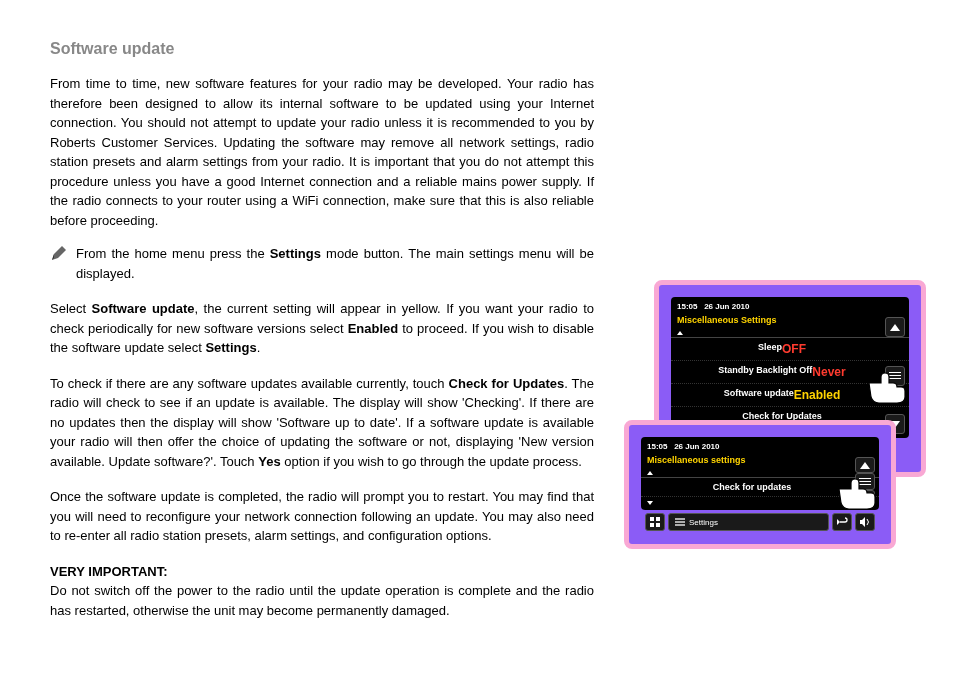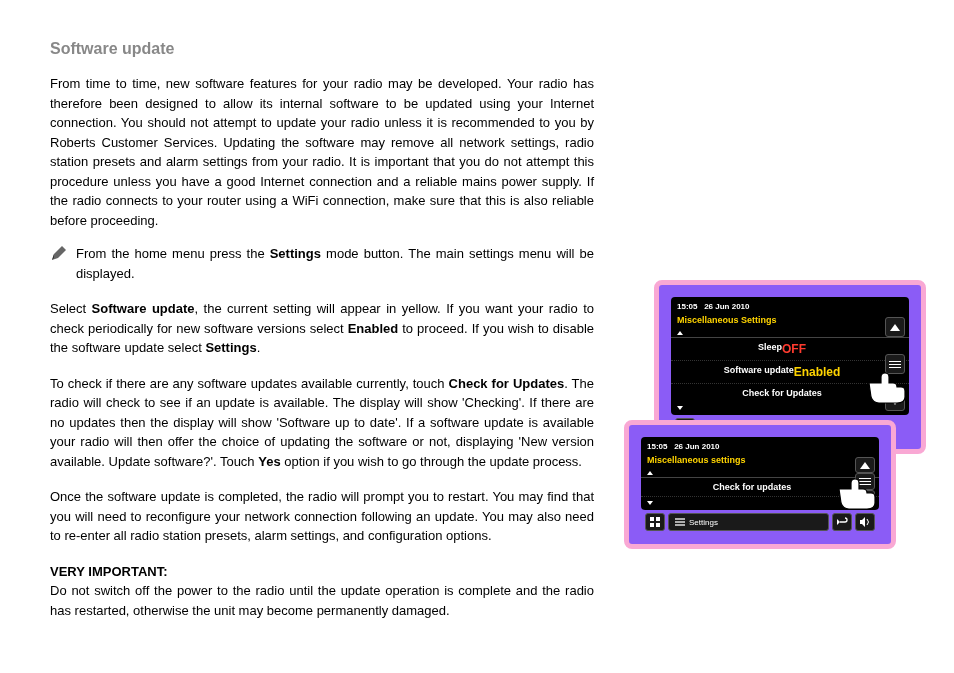--- a/index.html
+++ b/index.html
@@ -204,20 +204,24 @@
           <span>15:05</span>&nbsp;&nbsp;&nbsp;<span>26 Jun 2010</span>
         </div>
         <div class="titlebar">Miscellaneous Settings</div>
         <div style="position:relative"><span class="tiny-tri-up"></span></div>
         <div class="list">
           <div class="row">
               <span>Sleep</span>
               <span class="val">OFF</span>
             </div>
           <div class="row">
+              <span>Standby Backlight Off</span>
+              <span class="val">Never</span>
+            </div>
+          <div class="row">
               <span>Software update</span>
               <span class="val enabled">Enabled</span>
             </div>
           <div class="row" style="border-bottom:none">
               <span>Check for Updates</span>
             </div>
         </div>
         <div style="position:relative"><span class="tiny-tri-down"></span></div>
         <div class="arrowcol">
           <div class="navbtn">

